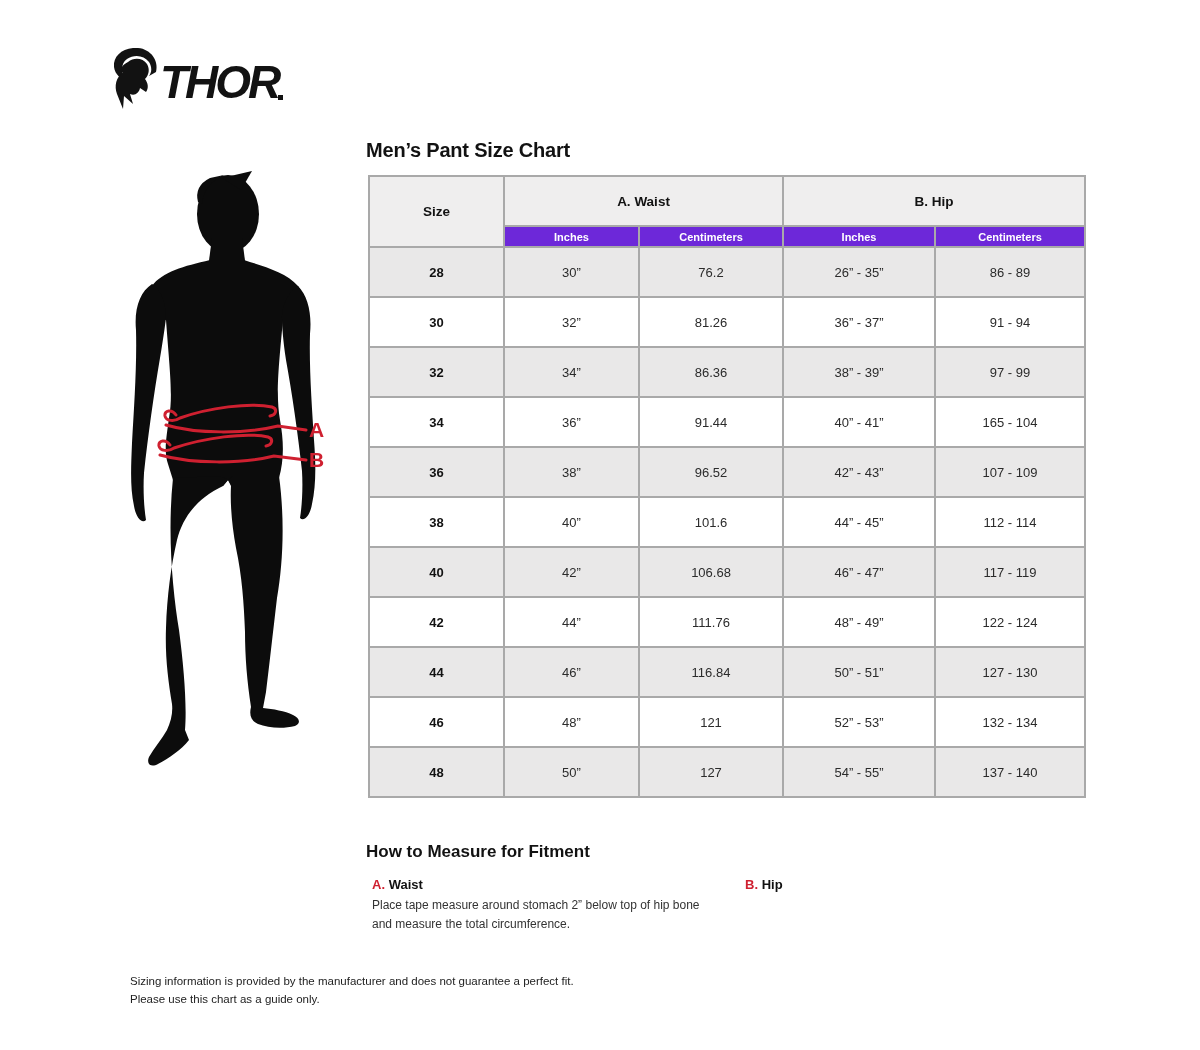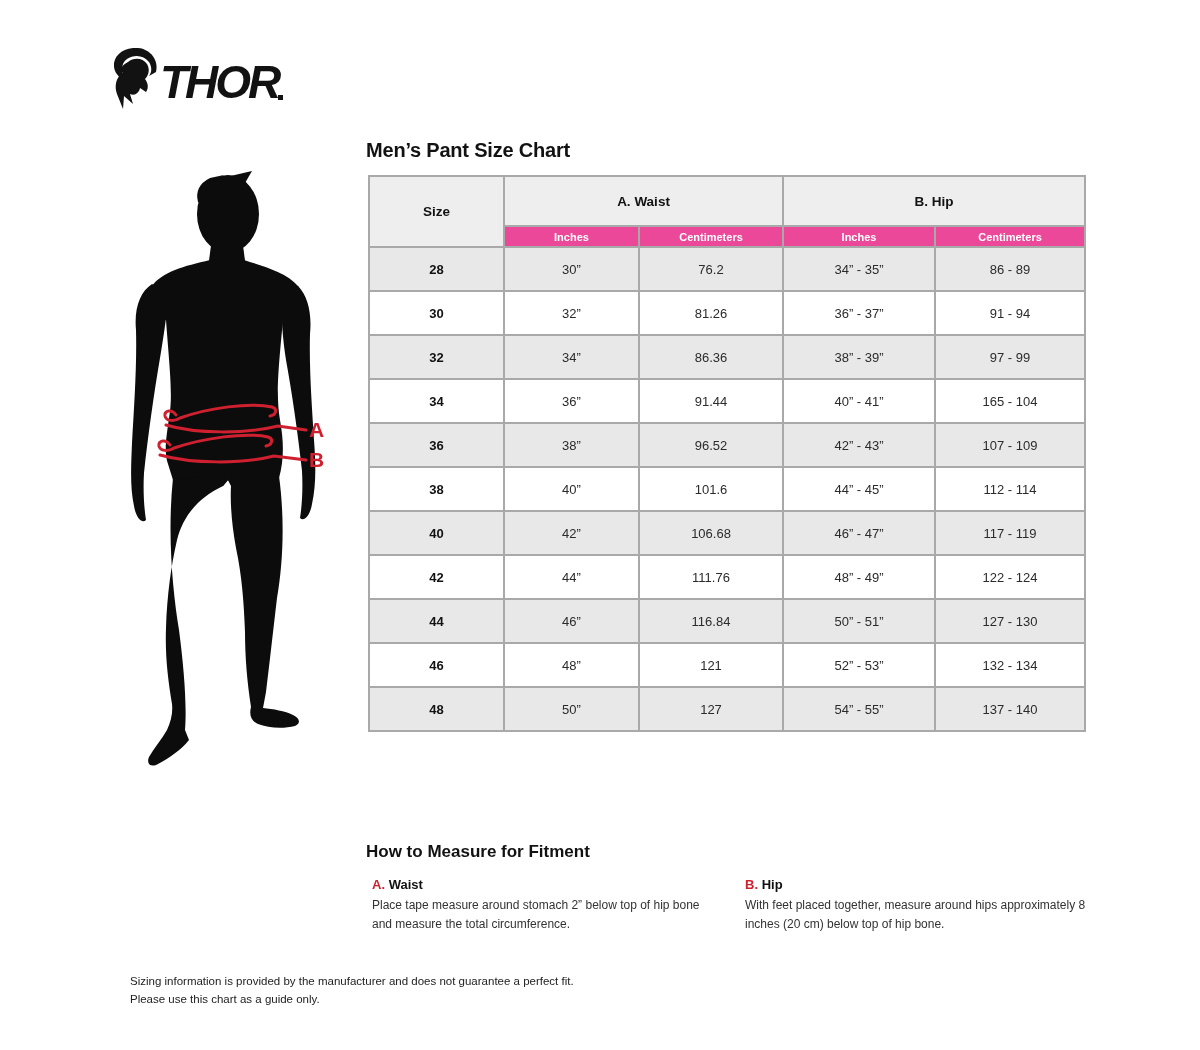--- a/index.html
+++ b/index.html
@@ -22,23 +22,23 @@
     position:absolute; left:368px; top:175px;
     border-collapse:collapse; table-layout:fixed; width:716px;
   }
   .size-chart th, .size-chart td {
     border:2px solid #a9a9a9; text-align:center; vertical-align:middle;
   }
   .size-chart .th-main {
     background:#efeeee; height:50px; font-size:13.5px; font-weight:bold; color:#121212;
   }
   .size-chart .th-sub {
-    background:#ec4899; color:#ffffff; height:21px; font-size:11px; font-weight:bold;
-  }
-  .size-chart tbody td { height:44px; font-size:13px; color:#2b2b2b; background:#ffffff; }
+    background:#6d28d9; color:#ffffff; height:21px; font-size:11px; font-weight:bold;
+  }
+  .size-chart tbody td { height:50px; font-size:13px; color:#2b2b2b; background:#ffffff; }
   .size-chart tbody tr:nth-child(odd) td { background:#e9e8e8; }
   .size-chart tbody td.size-cell { font-weight:bold; color:#121212; }
 
   .measure-heading {
     position:absolute; left:366px; top:842px;
     font-size:17px; font-weight:bold; color:#121212;
   }
   .measure-col { position:absolute; top:877px; }
   .measure-col.col-a { left:372px; width:348px; }
   .measure-col.col-b { left:745px; width:362px; }
@@ -121,21 +121,21 @@
       <th class="th-sub">Centimeters</th>
       <th class="th-sub">Inches</th>
       <th class="th-sub">Centimeters</th>
     </tr>
   </thead>
   <tbody>
     <tr>
       <td class="size-cell">28</td>
       <td>30”</td>
       <td>76.2</td>
-      <td>34” - 35”</td>
+      <td>26” - 35”</td>
       <td>86 - 89</td>
     </tr>
     <tr>
       <td class="size-cell">30</td>
       <td>32”</td>
       <td>81.26</td>
       <td>36” - 37”</td>
       <td>91 - 94</td>
     </tr>
     <tr>
@@ -212,19 +212,18 @@
     <span>Waist</span>
   </div>
   <div class="measure-text">Place tape measure around stomach 2” below top of hip bone and measure the total circumference.</div>
 </div>
 
 <div class="measure-col col-b">
   <div class="measure-label">
     <span class="red-prefix">B.</span>
     <span>Hip</span>
   </div>
-  <div class="measure-text">With feet placed together, measure around hips approximately 8 inches (20 cm) below top of hip bone.</div>
 </div>
 
 <div class="disclaimer">
   <div>Sizing information is provided by the manufacturer and does not guarantee a perfect fit.</div>
   <div>Please use this chart as a guide only.</div>
 </div>
 
 </body></html>

